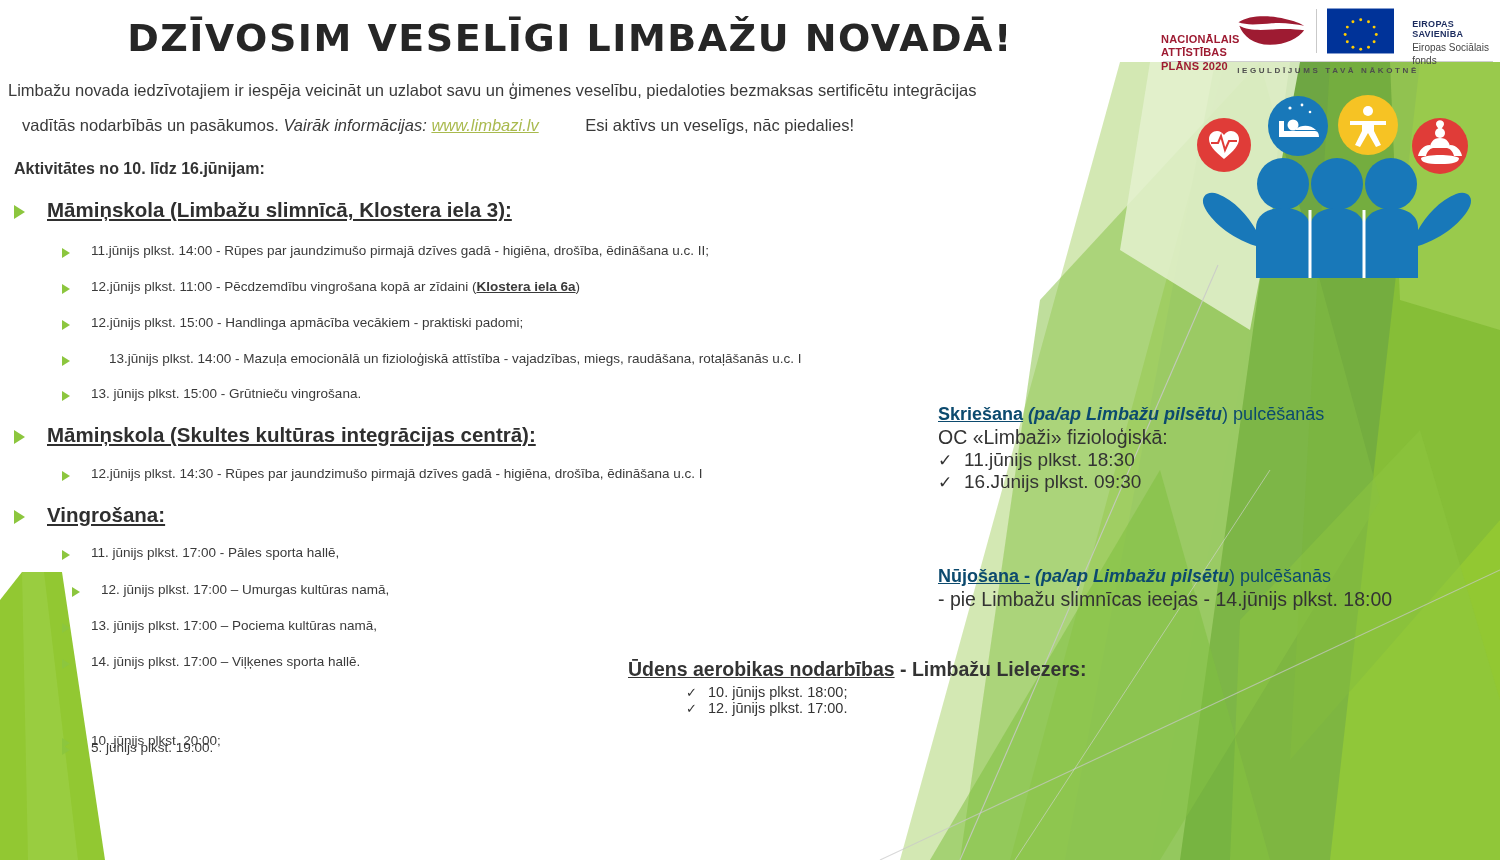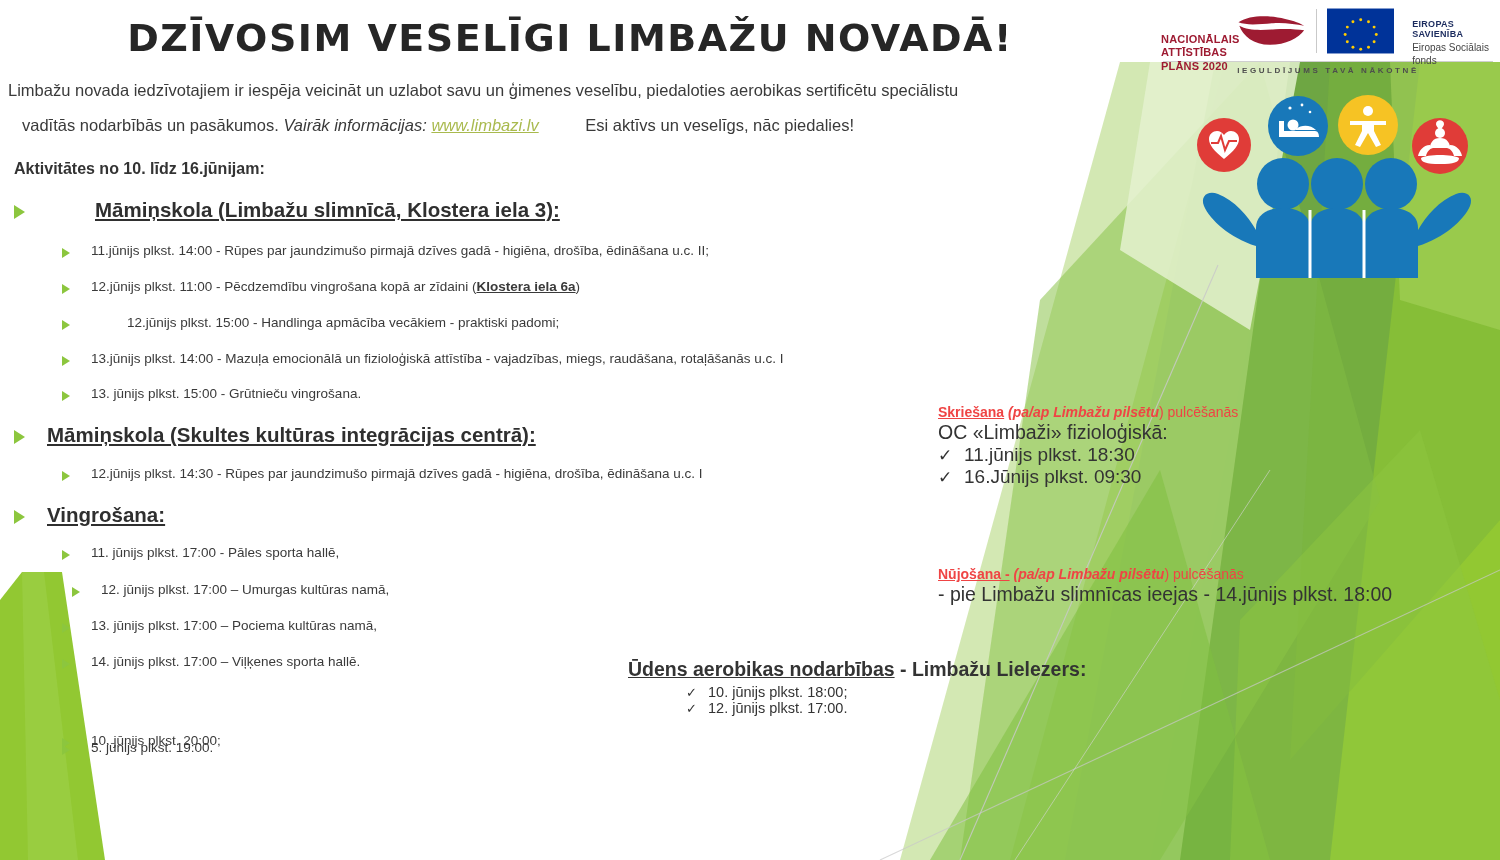--- a/index.html
+++ b/index.html
@@ -91,21 +91,21 @@
     width:0;height:0;border-left:8px solid #8cc63e;
     border-top:5px solid transparent;border-bottom:5px solid transparent;
     margin-right:21px;margin-top:5px;flex:none;
   }
   .l2row .txt{font-size:13.5px;color:#3a3a3a;white-space:nowrap;}
   .l2row .txt b{font-weight:bold;}
   .l2row .txt u{text-decoration:underline;}
 
   
   .rblock{position:absolute;z-index:4;}
-  .rblock .head{font-size:14px;color:#ef4444;white-space:nowrap;}
+  .rblock .head{font-size:18px;color:#0c4a6e;white-space:nowrap;}
   .rblock .head u{text-decoration:underline;font-weight:bold;}
   .rblock .head .it{font-style:italic;font-weight:bold;}
   .rblock .sub{font-size:19.5px;color:#333;white-space:nowrap;margin-top:1px;}
   .ckrow{display:flex;align-items:baseline;font-size:19px;color:#333;white-space:nowrap;}
   .ckrow .ck{width:26px;flex:none;font-size:17px;color:#333;}
   .ck-small{font-size:14.5px;}
   .ck-small .ck{width:22px;font-size:13px;}
 
   .aerobics{position:absolute;z-index:4;}
   .aerobics .head{font-size:19.5px;color:#333;white-space:nowrap;font-weight:bold;}
@@ -233,56 +233,56 @@
       <g stroke="#ffffff" stroke-width="3" fill="none">
         <path d="M132,122 L132,190"></path>
         <path d="M186,122 L186,190"></path>
       </g>
     </svg>
   </div>
 
   <div class="title">DZĪVOSIM VESELĪGI LIMBAŽU NOVADĀ!</div>
 
   <div class="intro">
-    <p>Limbažu novada iedzīvotajiem ir iespēja veicināt un uzlabot savu un ģimenes veselību, piedaloties aerobikas sertificētu speciālistu</p>
+    <p>Limbažu novada iedzīvotajiem ir iespēja veicināt un uzlabot savu un ģimenes veselību, piedaloties bezmaksas sertificētu integrācijas</p>
     <p class="l2">
       <span>vadītās nodarbībās un pasākumos.</span>
       <span class="ital">Vairāk informācijas:</span>
       <a class="link" href="#">www.limbazi.lv</a>
       <span class="after-link">Esi aktīvs un veselīgs, nāc piedalies!</span>
     </p>
   </div>
 
   <div class="dates-line">Aktivitātes no 10. līdz 16.jūnijam:</div>
 
-  <div class="l1" style="left:14px;top:198px;gap:48px;">
+  <div class="l1" style="left:14px;top:198px;">
     <span class="tri"></span>
     <span class="txt">
       <u>Māmiņskola (Limbažu slimnīcā, Klostera iela 3):</u>
     </span>
   </div>
 
   <div class="l2row" style="left:62px;top:243px;">
     <span class="tri"></span>
     <span class="txt">11.jūnijs plkst. 14:00 - Rūpes par jaundzimušo pirmajā dzīves gadā - higiēna, drošība, ēdināšana u.c. II;</span>
   </div>
 
   <div class="l2row" style="left:62px;top:279px;">
     <span class="tri"></span>
     <span class="txt">
       <span>12.jūnijs plkst. 11:00 - Pēcdzemdību vingrošana kopā ar zīdaini (</span><b><u>Klostera iela 6a</u></b><span>)</span>
     </span>
   </div>
 
-  <div class="l2row" style="left:62px;top:315px;gap:36px;">
+  <div class="l2row" style="left:62px;top:315px;">
     <span class="tri"></span>
     <span class="txt">12.jūnijs plkst. 15:00 - Handlinga apmācība vecākiem - praktiski padomi;</span>
   </div>
 
-  <div class="l2row" style="left:62px;top:351px;">
+  <div class="l2row" style="left:62px;top:351px;gap:18px;">
     <span class="tri"></span>
     <span class="txt">13.jūnijs plkst. 14:00 - Mazuļa emocionālā un fizioloģiskā attīstība - vajadzības, miegs, raudāšana, rotaļāšanās u.c. I</span>
   </div>
 
   <div class="l2row" style="left:62px;top:386px;">
     <span class="tri"></span>
     <span class="txt">13. jūnijs plkst. 15:00 - Grūtnieču vingrošana.</span>
   </div>
 
   <div class="l1" style="left:14px;top:423px;">

